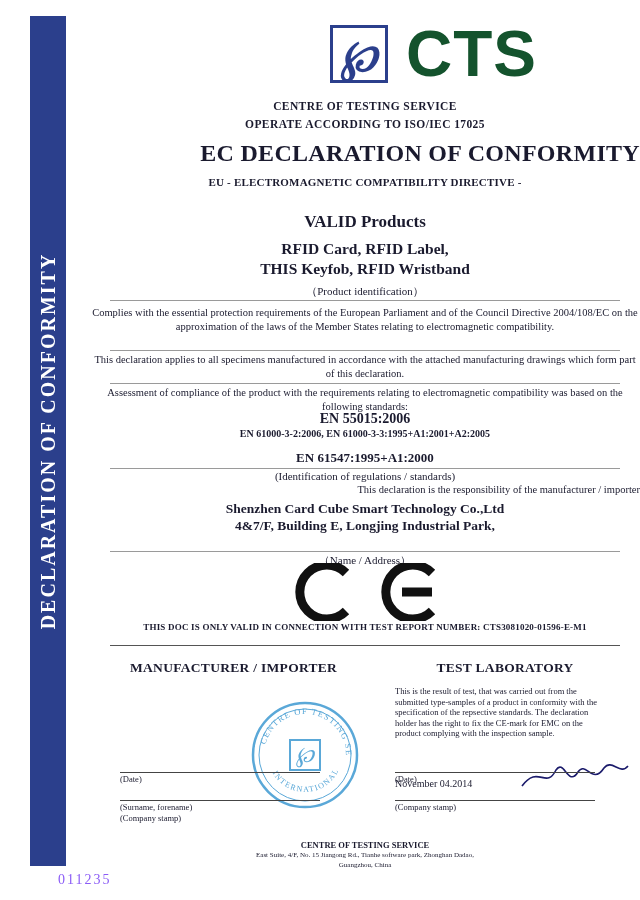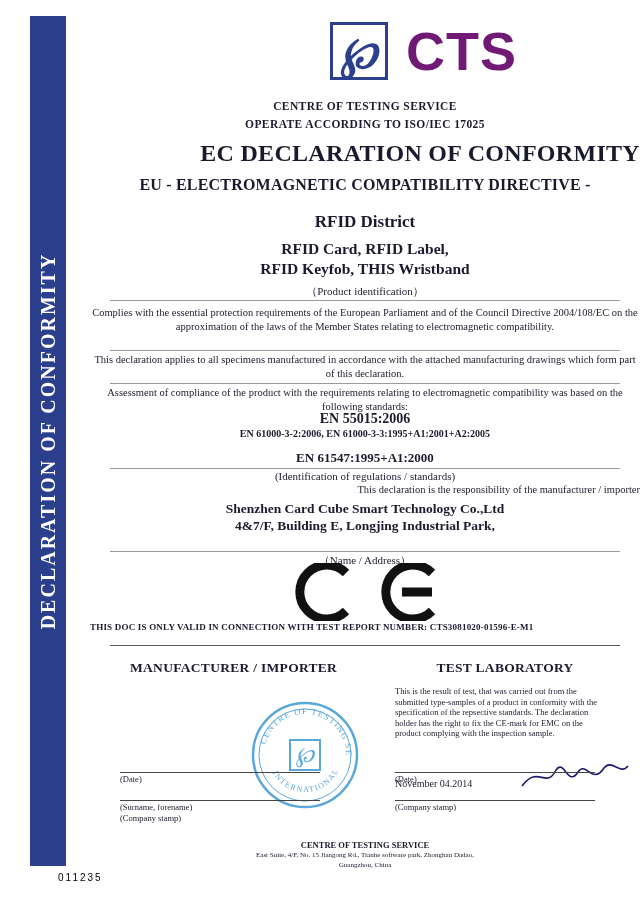--- a/index.html
+++ b/index.html
@@ -50,39 +50,39 @@
   .logo-mark .glyph{
     position:absolute;left:0;top:0;width:58px;height:58px;
     font-family:"Liberation Serif", serif;
     font-size:44px;font-weight:bold;color:#2b3f8c;
     display:flex;align-items:center;justify-content:center;
     font-style:italic;
   }
   .logo-text{
     margin-left:18px;
     font-family:"Liberation Sans", sans-serif;
-    font-size:54px;font-weight:bold;color:#701a75;
+    font-size:64px;font-weight:bold;color:#14532d;
     letter-spacing:1px;line-height:1;
   }
 
   .org-line1{
     position:absolute;left:0;top:100px;width:550px;
     text-align:center;font-size:11.5px;font-weight:bold;letter-spacing:.4px;
   }
   .org-line2{
     position:absolute;left:0;top:118px;width:550px;
     text-align:center;font-size:11.5px;font-weight:bold;letter-spacing:.4px;
   }
   .main-title{
     position:absolute;left:0;top:140px;width:550px;
     text-align:right;font-size:24px;font-weight:bold;letter-spacing:.3px;
   }
   .subtitle{
     position:absolute;left:0;top:176px;width:550px;
-    text-align:center;font-size:16px;font-weight:bold;letter-spacing:.2px;
+    text-align:center;font-size:11px;font-weight:bold;letter-spacing:.2px;
   }
   .declares{
     position:absolute;left:0;top:193px;width:550px;
     text-align:center;font-size:11.5px;
   }
   .prod-title{
     position:absolute;left:0;top:212px;width:550px;
     text-align:center;font-size:17px;font-weight:bold;
   }
   .prod-l1{
@@ -126,21 +126,21 @@
   }
 
   
   .ce{
     position:absolute;left:0;top:562px;width:550px;height:60px;
     display:flex;align-items:center;justify-content:center;
   }
   .ce svg{display:block;}
 
   .docnote{
-    position:absolute;top:622px;width:550px;
+    position:absolute;top:622px;width:550px;text-align:center;
     font-size:9px;font-weight:bold;letter-spacing:.2px;
   }
 
   .col-left-h{
     position:absolute;left:40px;top:660px;width:230px;
     font-size:13.5px;font-weight:bold;letter-spacing:.3px;
   }
   .col-right-h{
     position:absolute;left:300px;top:660px;width:230px;text-align:center;
     font-size:13.5px;font-weight:bold;letter-spacing:.3px;
@@ -172,22 +172,22 @@
   }
 
   .footer{
     position:absolute;top:840px;width:550px;text-align:center;
   }
   .footer .f1{font-size:8.5px;font-weight:bold;}
   .footer .f2{font-size:7px;line-height:9px;margin-top:1px;}
 
   .serial{
     position:absolute;left:58px;top:872px;
-    font-family:Liberation Sans, sans-serif;
-    font-size:10px;color:#000000;letter-spacing:2px;
+    font-family:Liberation Serif, serif;
+    font-size:14px;color:#8b5cf6;letter-spacing:2px;
   }
 </style>
 </head>
 <body>
 
 <div class="page">
 
   <div class="sideband"></div>
   <div class="sideband-wrap">
     <div class="sideband-inner">DECLARATION OF CONFORMITY</div>
@@ -202,23 +202,23 @@
       </div>
       <div class="logo-text">CTS</div>
     </div>
 
     <div class="org-line1">CENTRE OF TESTING SERVICE</div>
     <div class="org-line2">OPERATE ACCORDING TO ISO/IEC 17025</div>
 
     <div class="main-title">EC DECLARATION OF CONFORMITY</div>
     <div class="subtitle">EU    - ELECTROMAGNETIC COMPATIBILITY DIRECTIVE -</div>
 
-    <div class="prod-title">RFID District</div>
+    <div class="prod-title">VALID Products</div>
     <div class="prod-l1">RFID Card, RFID Label,</div>
-    <div class="prod-l2">RFID Keyfob, THIS Wristband</div>
+    <div class="prod-l2">THIS Keyfob, RFID Wristband</div>
     <div class="prod-ident">（Product identification）</div>
 
     <div class="hr" style="left:20px;top:300px;width:510px;"></div>
 
     <div class="para" style="top:306px;left:0;">Complies with the essential protection requirements of the European Parliament and of the Council Directive 2004/108/EC on the approximation of the laws of the Member States relating to electromagnetic compatibility.</div>
     <div class="hr" style="left:20px;top:350px;width:510px;"></div>
     <div class="para" style="top:353px;left:0;">This declaration applies to all specimens manufactured in accordance with the attached manufacturing drawings which form part of this declaration.</div>
     <div class="hr" style="left:20px;top:383px;width:510px;"></div>
     <div class="para" style="top:386px;left:0;">Assessment of compliance of the product with the requirements relating to electromagnetic compatibility was based on the following standards:</div>
 

